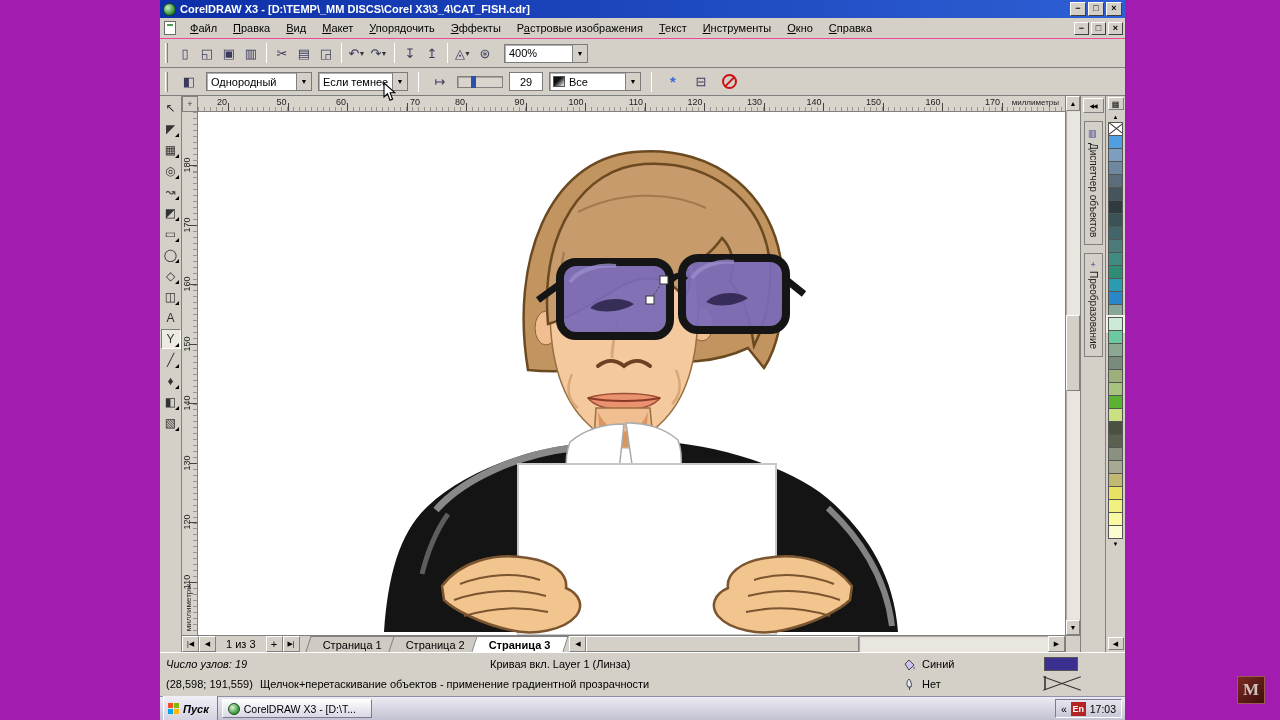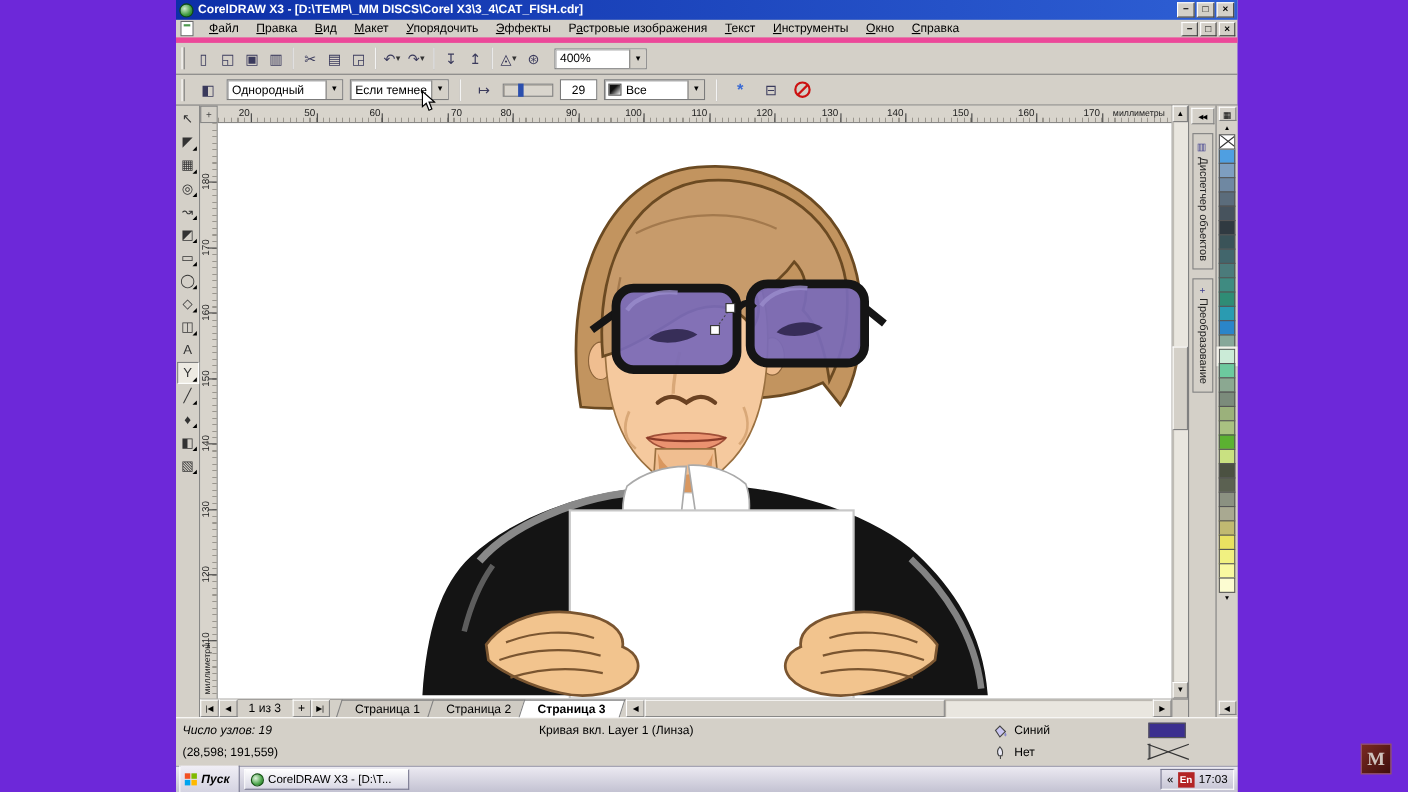--- a/index.html
+++ b/index.html
@@ -1,37 +1,37 @@
 <!DOCTYPE html>
 <html><head>
 <meta charset="utf-8">
 <style>
   * { margin:0; padding:0; box-sizing:border-box; }
   html,body { width:1280px; height:720px; background:#000; overflow:hidden;
               font-family:"Liberation Sans", sans-serif; }
-  .stage { position:relative; width:1280px; height:720px; background:#6d28d9; }
+  .stage { position:relative; width:1280px; height:720px; background:#a21caf; }
   .app { position:absolute; left:160px; top:0; width:965px; height:720px;
          background:#D4D0C8; display:flex; flex-direction:column; font-size:11px; color:#000; }
 
   
   .titlebar { height:18px; background:linear-gradient(90deg,#0d2fa8,#2e5fd4);
               display:flex; align-items:center; padding:0 3px; flex:0 0 18px; }
   .app-ico { width:13px; height:13px; border-radius:50%;
              background:radial-gradient(circle at 35% 35%, #cfeccc, #3d9a3d 60%, #1c6b1c);
              border:1px solid #0e4d0e; margin-right:4px; flex:0 0 13px; }
   .title { color:#fff; font-weight:bold; font-size:11px; white-space:nowrap; overflow:hidden; flex:1; }
   .winctl { display:flex; gap:2px; }
   .wbtn { width:16px; height:14px; background:#D4D0C8; border:1px solid;
           border-color:#fff #404040 #404040 #fff; font-size:9px; line-height:11px;
           text-align:center; font-weight:bold; }
   .winctl.small .wbtn { width:15px; height:13px; }
 
   
   .menubar { height:21px; display:flex; align-items:center; padding:0 2px;
-             border-bottom:5px solid #ec4899; flex:0 0 21px;justify-content:center; }
+             border-bottom:1px solid #ec4899; flex:0 0 21px;justify-content:center; }
   .doc-ico { width:12px; height:14px; background:#fff; border:1px solid #6a6a6a;
              margin:0 6px 0 2px; position:relative; }
   .doc-ico::after { content:""; position:absolute; left:2px; top:2px; width:6px; height:2px; background:#4f9a4f; }
   #menuItems { display:flex; flex:1; }
   .menu-item { padding:3px 8px; cursor:default; }
 
   
   .toolbar { height:29px; display:flex; align-items:center; padding:0 4px; gap:2px;
              border-bottom:1px solid #808080; flex:0 0 29px; }
   .grip { width:3px; height:20px; border-left:1px solid #fff; border-right:1px solid #808080; margin:0 4px 0 1px; }
@@ -513,20 +513,21 @@
         <span class="st-item" style="left:330px;">Кривая вкл. Layer 1  (Линза)</span>
         <svg class="st-icon" style="left:742px;" viewBox="0 0 15 15">
           <path d="M3,7 L7,3 L12,8 L7,13 Z" fill="#c9c5f0" stroke="#444"></path>
             <path d="M12,9 q2,2.5 0,3.5 q-2,-1 0,-3.5" fill="#8888cc"></path>
         </svg>
         <span class="st-item" style="left:762px;">Синий</span>
         <span class="fillsw" id="fillSwatch" style="background: rgb(59, 47, 143);"></span>
       </div>
       <div class="st-row r2">
         <span class="st-item" style="left:6px;">(28,598; 191,559)</span>
+        <span class="st-item" style="left:100px;">Щелчок+перетаскивание объектов - применение градиентной прозрачности</span>
         <svg class="st-icon" style="left:742px;" viewBox="0 0 15 15">
           <path d="M7,2 C9,4 10,7 9,10 L6,10 C4,7 5,4 7,2 Z" fill="#e8e8f4" stroke="#444"></path>
             <line x1="7.5" y1="10" x2="7.5" y2="13" stroke="#444"></line>
         </svg>
         <span class="st-item" style="left:762px;">Нет</span>
         <span class="fillsw xsw"></span>
       </div>
     </div>
 
     <div class="taskbar">

